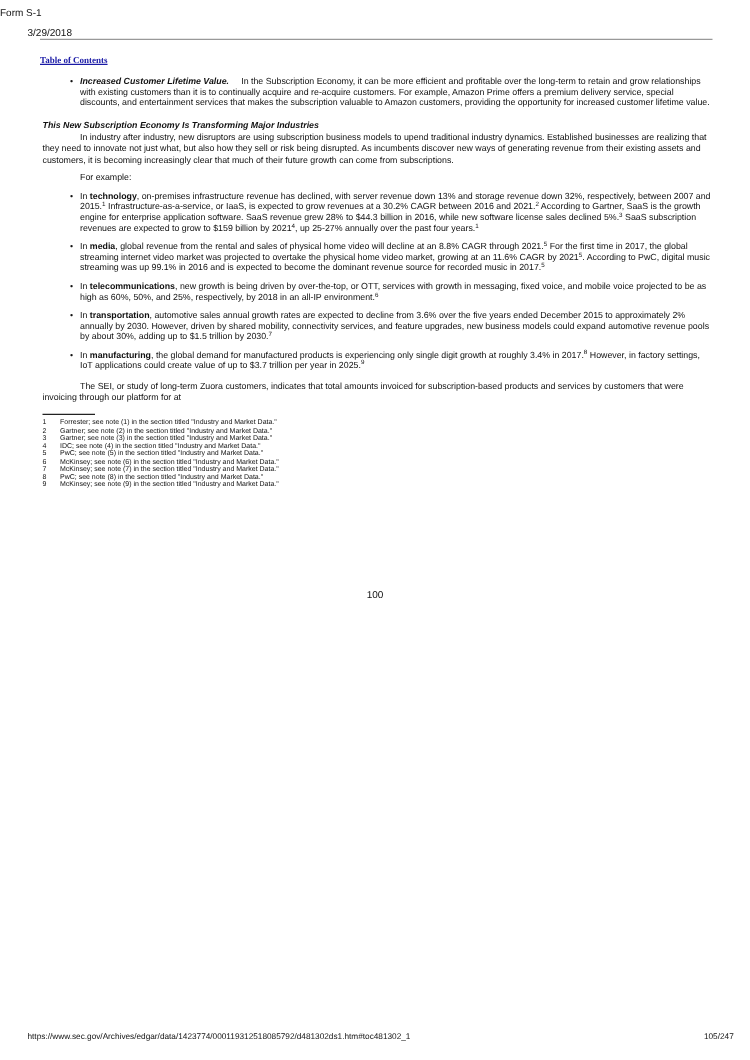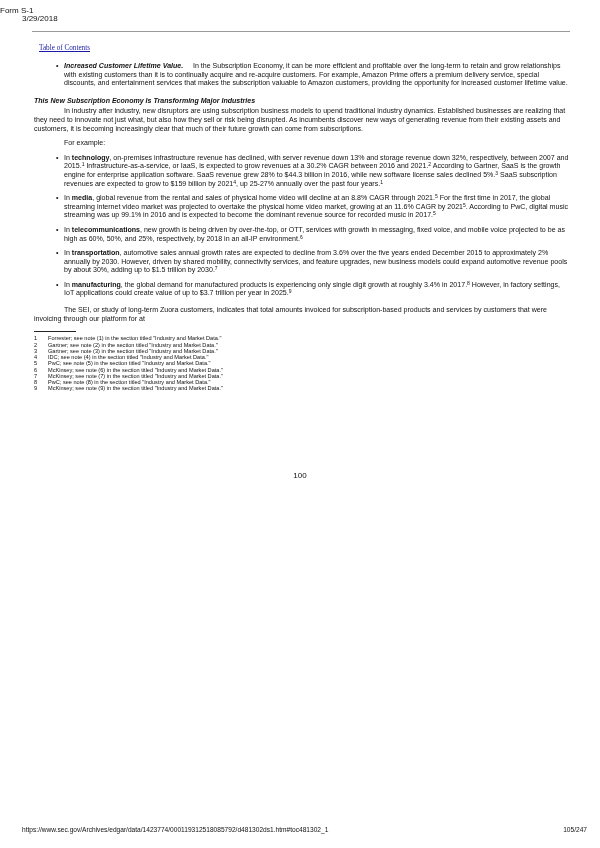--- a/index.html
+++ b/index.html
@@ -1,25 +1,25 @@
 <!DOCTYPE html>
 <html><head>
   <meta charset="utf-8">
   <style>
     html, body { margin: 0; padding: 0; background: #ffffff; }
     body {
       width: 600px; height: 848px; position: relative; overflow: hidden;
       font-family: "Liberation Sans", sans-serif; color: #111;
     }
-    .hdr-date { position: absolute; left: 22px; top: 14px; font-size: 8px; text-align: right; }
+    .hdr-date { position: absolute; left: 22px; top: 22px; font-size: 8px; text-align: right; }
     .hdr-title { position: absolute; left: 0; width: 600px; top: 6px; text-align: left; font-size: 8px; }
     .hdr-rule { position: absolute; left: 32px; width: 538px; top: 31px; border-top: 1px solid #999; }
     .toc-link {
-      position: absolute; left: 39px; top: 44px; font-family: "Liberation Serif", serif;
-      font-size: 7.2px; font-weight: normal; color: #1a1aa6; text-decoration: underline; cursor: pointer;
+      position: absolute; left: 32px; top: 44px; font-family: "Liberation Serif", serif;
+      font-size: 7.2px; font-weight: bold; color: #1a1aa6; text-decoration: underline; cursor: pointer;
     }
     .content { position: absolute; left: 34px; top: 62px; width: 536px; font-size: 7.05px; line-height: 8.6px; }
     .bullet { position: relative; padding-left: 30px; margin-bottom: 6px; }
     .bullet .dot { position: absolute; left: 22px; top: 0; }
     .bullet .lead-bi { font-weight: bold; font-style: italic; }
     .bullet b { font-weight: bold; }
     .section-head { font-weight: bold; font-style: italic; margin-top: 9px; margin-bottom: 2px; }
     .para { text-indent: 30px; margin: 0 0 6px 0; }
     .para-plain { padding-left: 30px; margin: 4px 0 6px 0; }
     sup { font-size: 5px; vertical-align: 2.5px; line-height: 0; }

